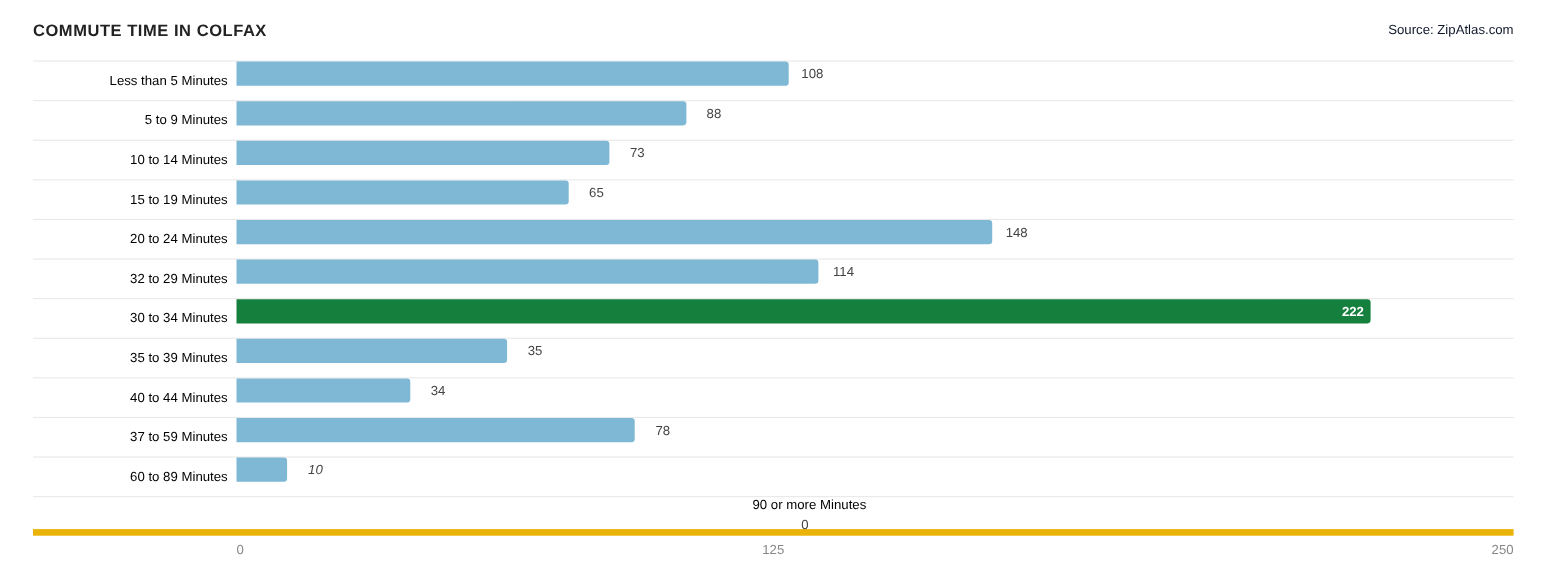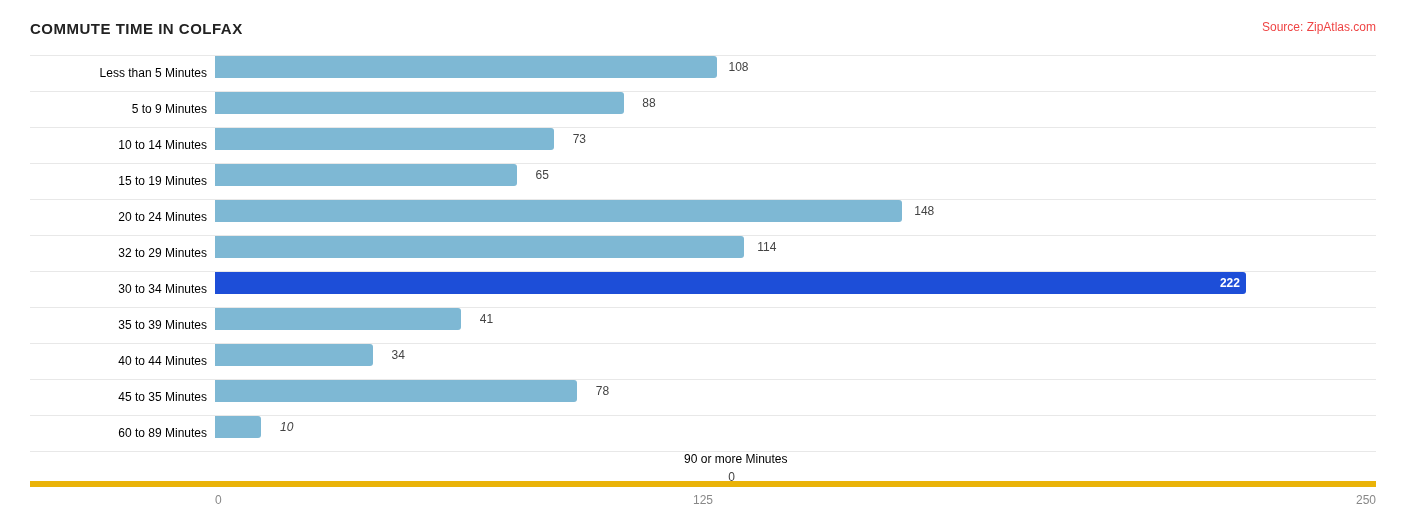--- a/index.html
+++ b/index.html
@@ -19,21 +19,21 @@
     }
     .chart-title {
       font-size: 15px;
       font-weight: bold;
       color: #222;
       text-transform: uppercase;
       letter-spacing: 0.5px;
     }
     .chart-source {
       font-size: 12px;
-      color: #ef4444;
+      color: #0f172a;
     }
     .chart-area {
       width: 100%;
     }
     .bar-row {
       display: flex;
       align-items: center;
       height: 36px;
       border-top: 1px solid #e8e8e8;
       position: relative;
@@ -59,21 +59,21 @@
     }
     .bar {
       height: 22px;
       background: #7eb8d4;
       border-radius: 0 3px 3px 0;
       display: flex;
       align-items: center;
       position: relative;
     }
     .bar.highlighted {
-      background: #1d4ed8;
+      background: #15803d;
     }
     .bar-value {
       position: absolute;
       right: -32px;
       font-size: 12px;
       color: #444;
       white-space: nowrap;
     }
     .bar.highlighted .bar-value {
       right: 6px;
@@ -157,34 +157,34 @@
         <div class="bar-container">
           <div class="bar highlighted" style="width: 88.8%;">
             <span class="bar-value">222</span>
           </div>
         </div>
       </div>
       <div class="bar-row">
         <div class="bar-label">35 to 39 Minutes</div>
         <div class="bar-container">
           <div class="bar" style="width: 21.2%;">
-            <span class="bar-value">41</span>
+            <span class="bar-value">35</span>
           </div>
         </div>
       </div>
       <div class="bar-row">
         <div class="bar-label">40 to 44 Minutes</div>
         <div class="bar-container">
           <div class="bar" style="width: 13.6%;">
             <span class="bar-value">34</span>
           </div>
         </div>
       </div>
       <div class="bar-row">
-        <div class="bar-label">45 to 35 Minutes</div>
+        <div class="bar-label">37 to 59 Minutes</div>
         <div class="bar-container">
           <div class="bar" style="width: 31.2%;">
             <span class="bar-value">78</span>
           </div>
         </div>
       </div>
       <div class="bar-row">
         <div class="bar-label">60 to 89 Minutes</div>
         <div class="bar-container">
           <div class="bar" style="width: 4%; font-style: italic;">

